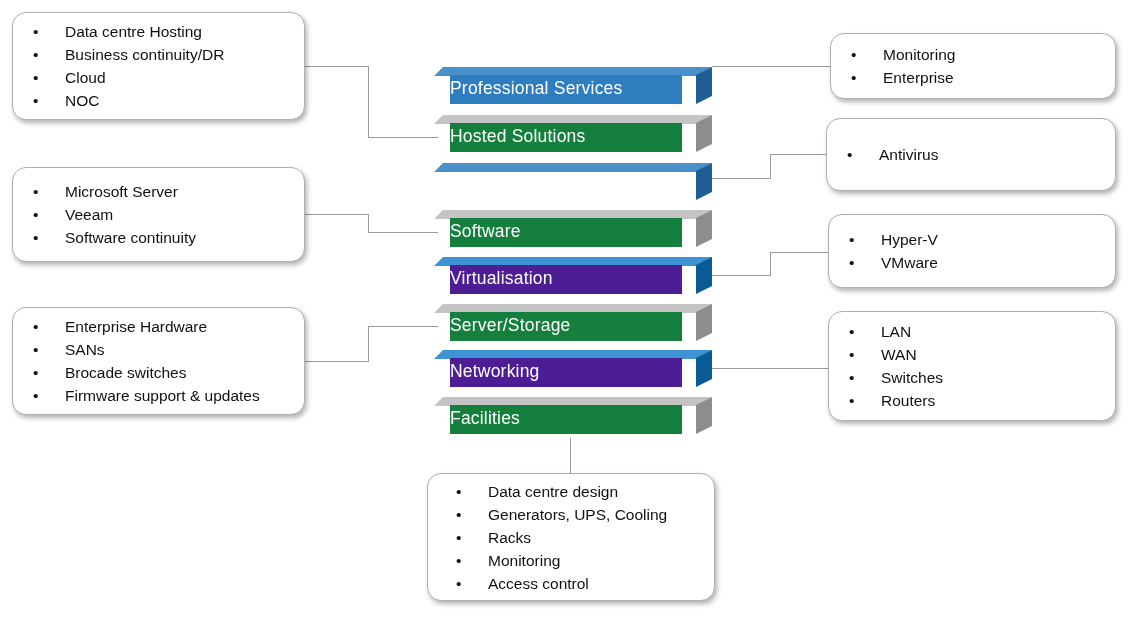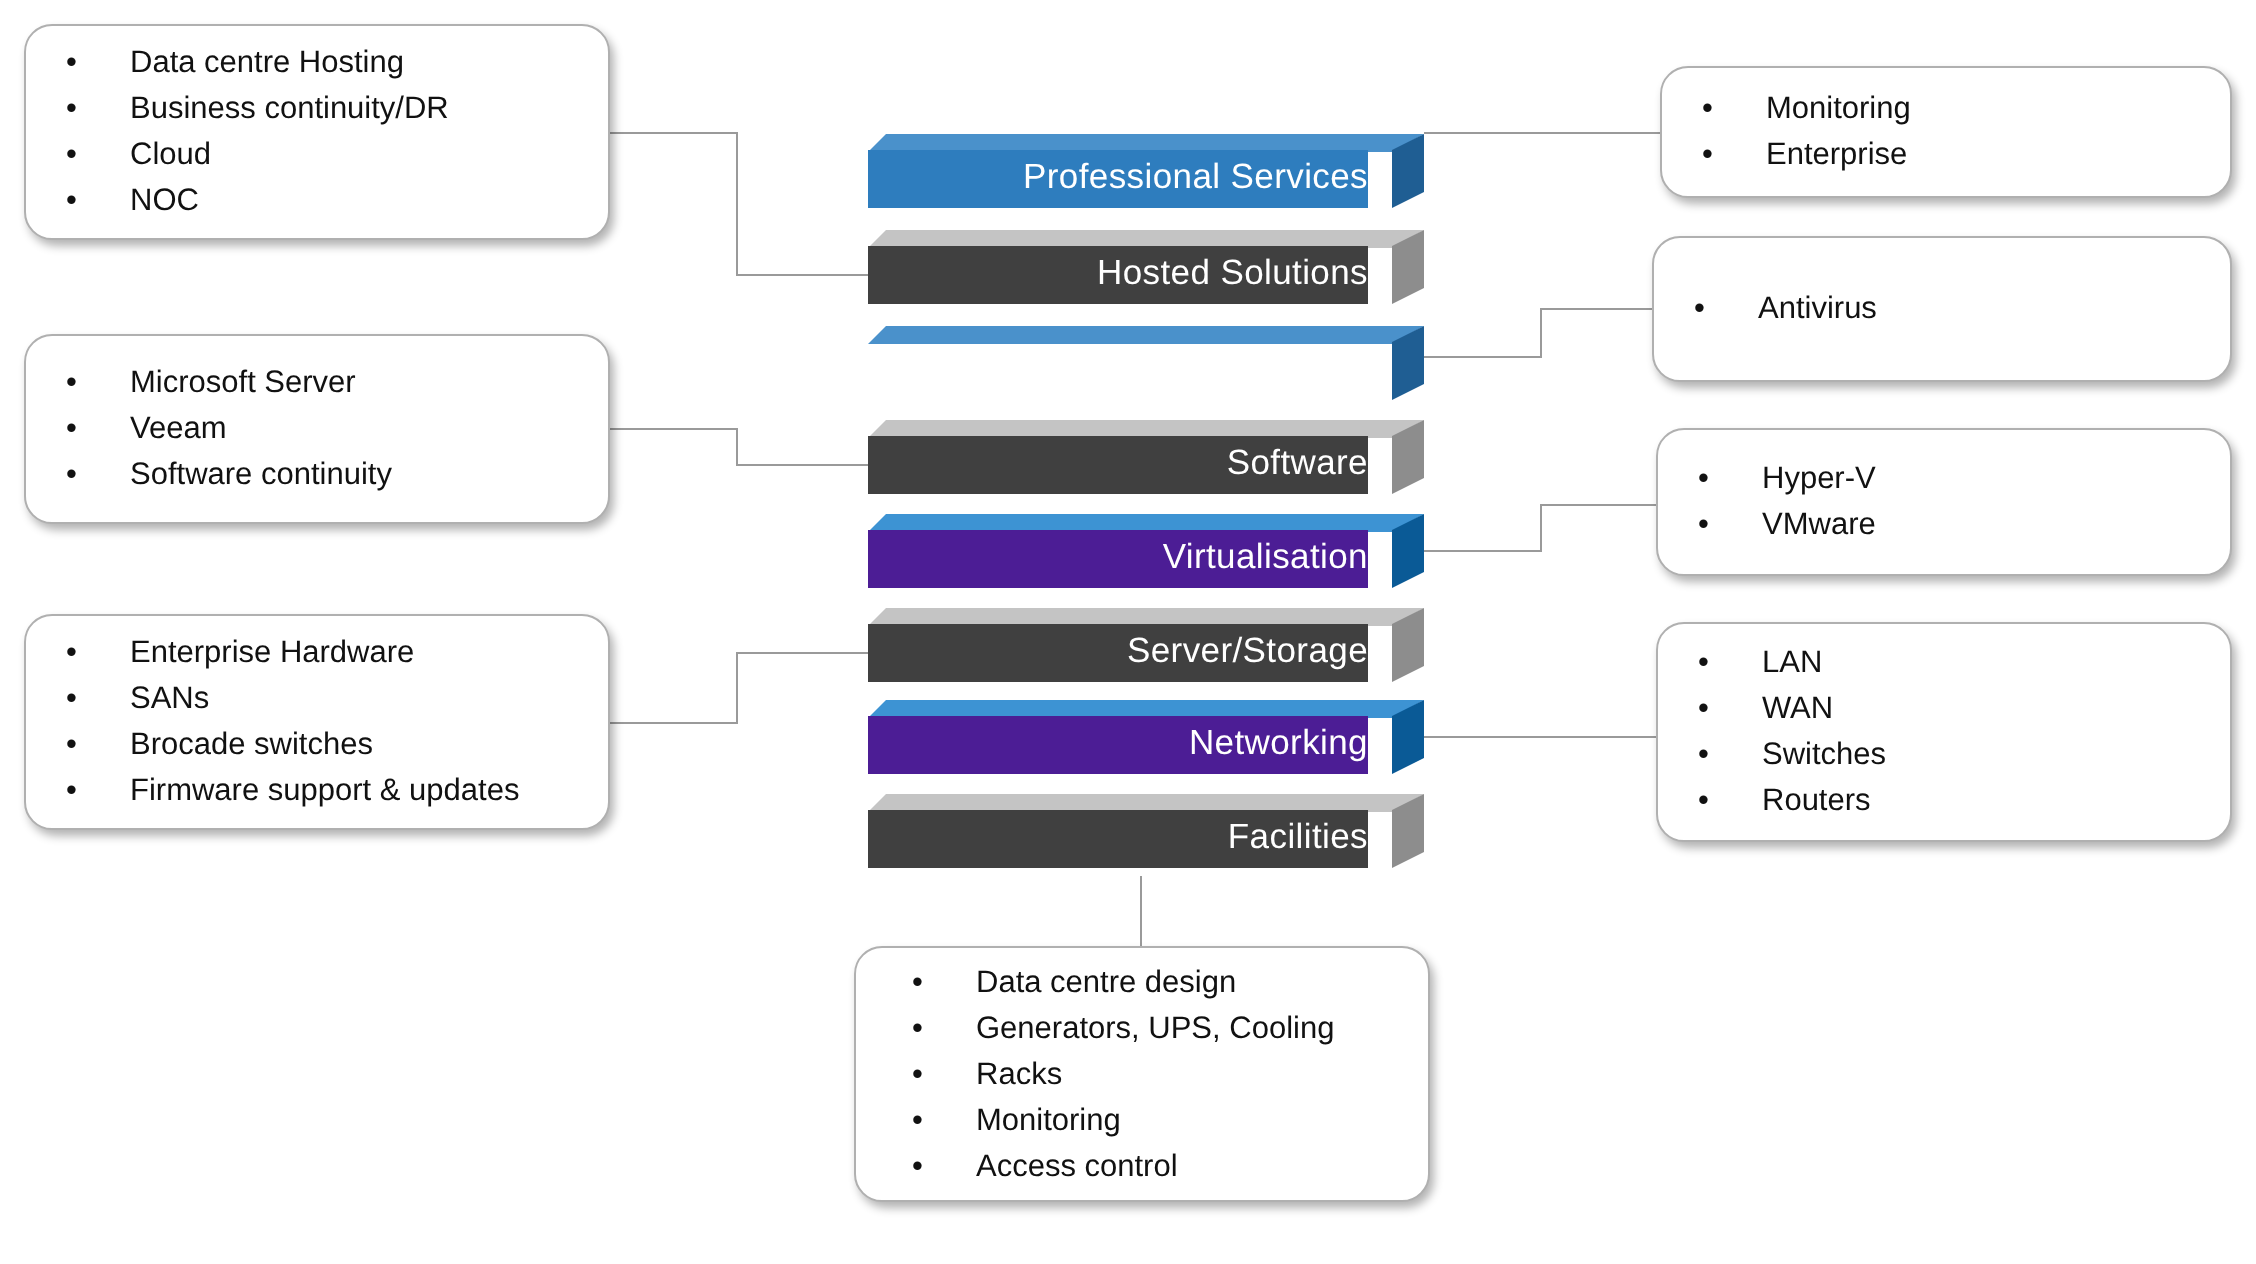--- a/index.html
+++ b/index.html
@@ -64,27 +64,27 @@
   }
 
   
   .bar {
     position: absolute;
     width: 278px;
     height: 37px;
   }
   .bar .face {
     position: absolute;
-    left: 0;
+    left: 16px;
     top: 8px;
-    width: 250px;
+    width: 232px;
     height: 29px;
     display: flex;
     align-items: center;
-    justify-content: flex-end;
+    justify-content: flex-start;
     box-sizing: border-box;
   }
   .bar .face .label {
     font-size: 17.5px;
     color: #ffffff;
     letter-spacing: 0.2px;
     white-space: nowrap;
     transform: translateY(-1px);
   }
   
@@ -110,21 +110,21 @@
   .bar.blue-a .face { background: #2E7DBE; }
   .bar.blue-a .top  { background: #4A91CB; }
   .bar.blue-a .side { background: #1F5E93; }
 
   
   .bar.blue-b .face { background: #4c1d95; }
   .bar.blue-b .top  { background: #3D93D3; }
   .bar.blue-b .side { background: #0A5A96; }
 
   
-  .bar.gray .face { background: #404040; }
+  .bar.gray .face { background: #15803d; }
   .bar.gray .top  { background: #C4C4C4; }
   .bar.gray .side { background: #8D8D8D; }
 </style>
 </head>
 <body>
 
 <div id="canvas">
 
   <div class="conn h" style="left:305px; top:66px;  width:63px;"></div>
   <div class="conn v" style="left:368px; top:66px;  height:72px;"></div>

